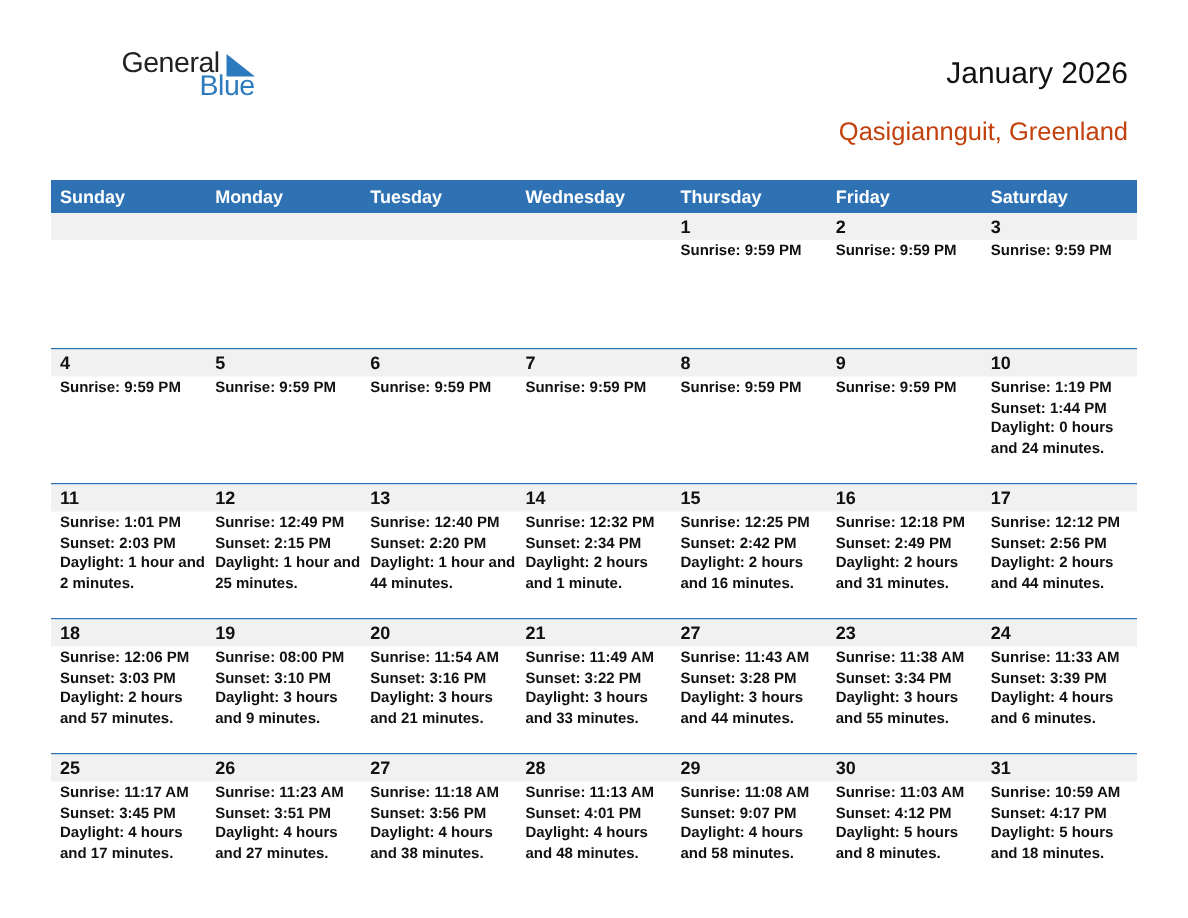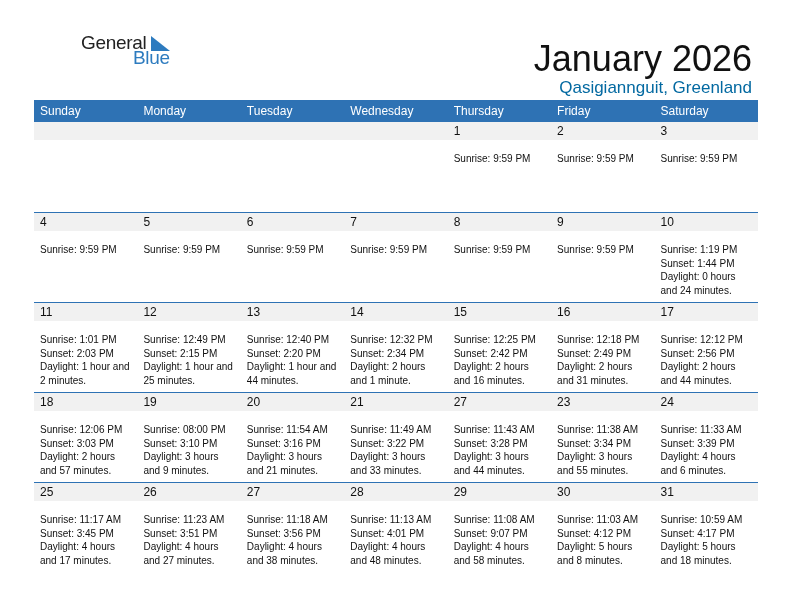--- a/index.html
+++ b/index.html
@@ -3,31 +3,31 @@
 <meta charset="utf-8">
 <style>
   html, body { margin: 0; padding: 0; background: #ffffff; }
   body { width: 792px; height: 612px; position: relative; overflow: hidden;
          font-family: "Liberation Sans", "DejaVu Sans", sans-serif; color: #111; }
   .logo { position: absolute; left: 37px; top: 32px; width: 100px; height: 40px; margin-left: 44px; }
   .logo-general { position: absolute; left: 0; top: 0; font-size: 19px; color: #222; letter-spacing: -0.3px; }
   .logo-blue { position: absolute; left: 52px; top: 15px; font-size: 19px; color: #2d7bbf; letter-spacing: -0.3px; }
   .logo-tri { position: absolute; left: 70px; top: 4px; width: 0; height: 0;
               border-left: 19px solid transparent; border-bottom: 15px solid #2d7bbf; transform: scaleX(-1); }
-  .title { position: absolute; right: 40px; top: 38px; font-size: 36px; color: #111; }
-  .subtitle { position: absolute; right: 40px; top: 78px; font-size: 17px; color: #0369a1; }
-  .cal { position: absolute; left: 34px; top: 100px; width: 724px; }
+  .title { position: absolute; right: 40px; top: 38px; font-size: 20px; color: #111; }
+  .subtitle { position: absolute; right: 40px; top: 78px; font-size: 17px; color: #c2410c; }
+  .cal { position: absolute; left: 34px; top: 120px; width: 724px; font-weight: bold; }
   .hdr { display: flex; background: #2e72b4; height: 22px; }
   .hdr div { width: 103.43px; color: #fff; font-size: 12px; line-height: 22px; padding-left: 6px; box-sizing: border-box; }
   .week { height: 90px; border-top: 1px solid #2e72b4; box-sizing: border-box; }
   .week.first { border-top: none; }
   .band { display: flex; background: #f1f1f1; height: 18px; }
   .band div { width: 103.43px; font-size: 12px; line-height: 18px; padding-left: 6px; box-sizing: border-box; color: #111; }
   .info { display: flex; }
-  .cell { width: 103.43px; padding-left: 6px; box-sizing: border-box; font-size: 10px; line-height: 13.5px; color: #111; padding-top: 12px; }
+  .cell { width: 103.43px; padding-left: 6px; box-sizing: border-box; font-size: 10px; line-height: 13.5px; color: #111; padding-top: 1px; }
   .cell span { display: block; white-space: nowrap; }
 </style>
 </head>
 <body>
 
 <div class="logo">
   <span class="logo-general">General</span>
   <span class="logo-tri"></span>
   <span class="logo-blue">Blue</span>
 </div>

